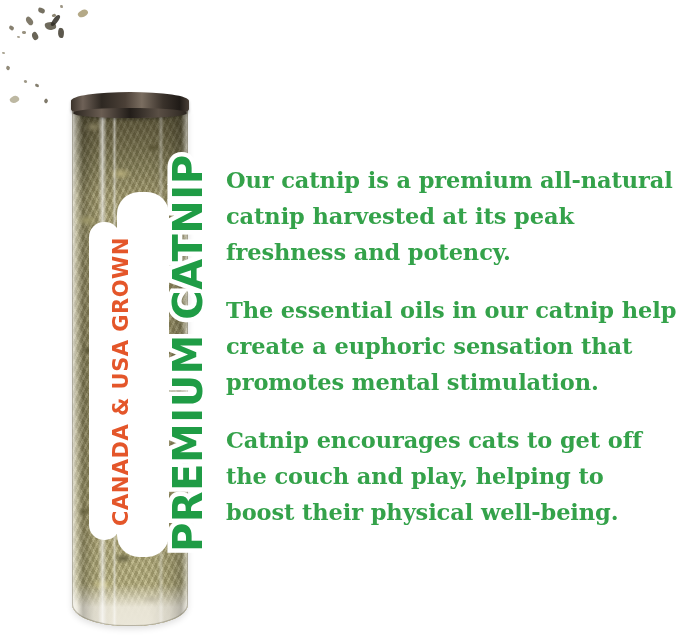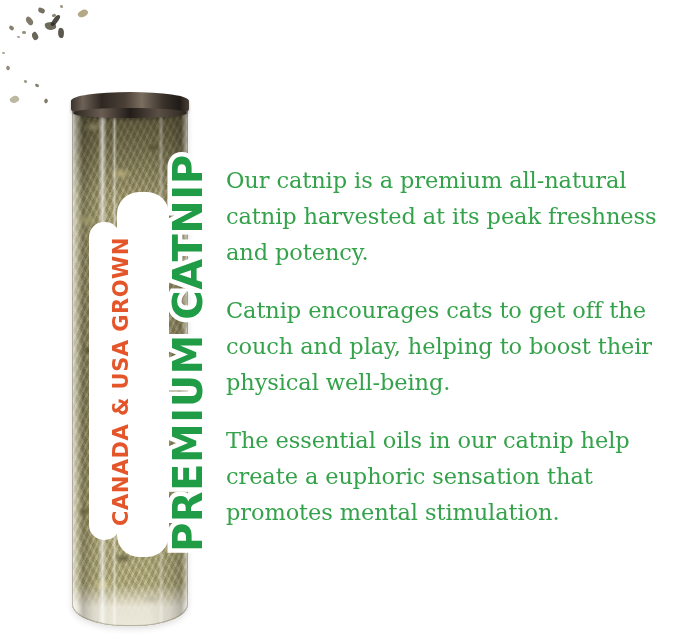--- a/index.html
+++ b/index.html
@@ -219,21 +219,21 @@
   #copy-block {
     position: absolute;
     left: 226px;
     top: 162px;
     width: 452px;
   }
   .copy-paragraph {
     margin: 0 0 22px 0;
     color: #34a24a;
     font-family: "DejaVu Serif", serif;
-    font-weight: normal;
+    font-weight: bold;
     font-size: 22.5px;
     line-height: 36px;
     letter-spacing: -.1px;
   }
   .copy-paragraph:last-child { margin-bottom: 0; }
 </style>
 </head>
 <body>
 
 <div id="flake-field">
@@ -277,15 +277,15 @@
     <div class="sticker-blob" id="sticker-back-sub"></div>
     <div class="sticker-blob" id="sticker-back-main"></div>
     <div class="label-text" id="label-origin">CANADA &amp; USA GROWN</div>
     <div class="label-text" id="label-product-name">PREMIUM CATNIP</div>
   </div>
 
 </div>
 
 <div id="copy-block">
   <p class="copy-paragraph">Our catnip is a premium all-natural catnip harvested at its peak freshness and potency.</p>
+  <p class="copy-paragraph">The essential oils in our catnip help create a euphoric sensation that promotes mental stimulation.</p>
   <p class="copy-paragraph">Catnip encourages cats to get off the couch and play, helping to boost their physical well-being.</p>
-  <p class="copy-paragraph">The essential oils in our catnip help create a euphoric sensation that promotes mental stimulation.</p>
 </div>
 
 </body></html>

